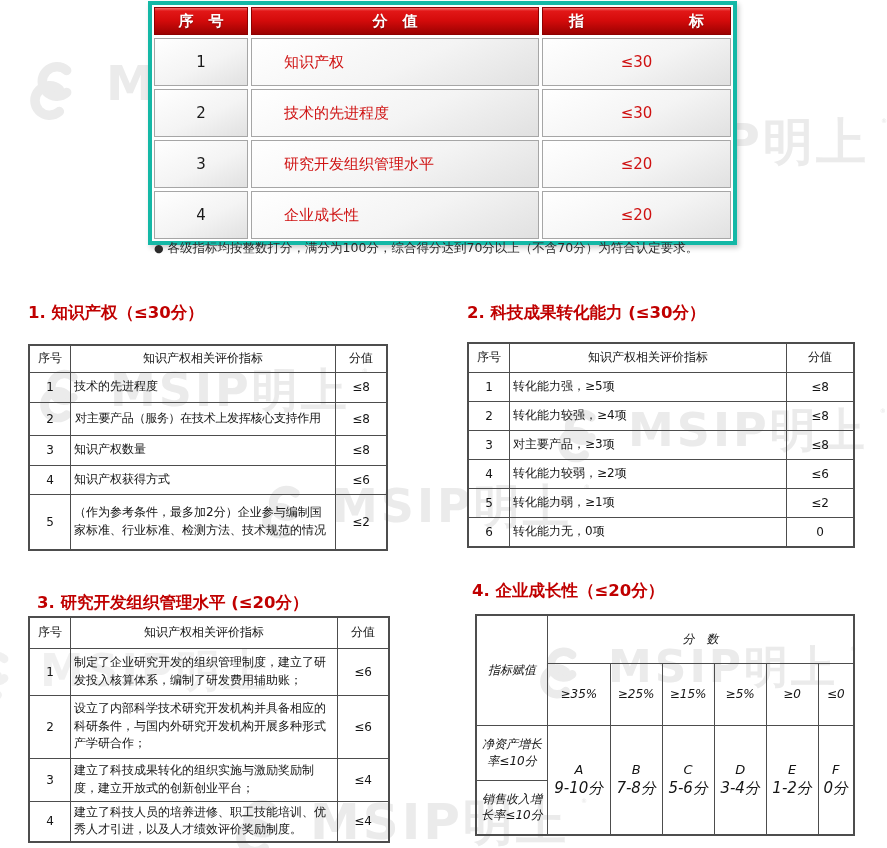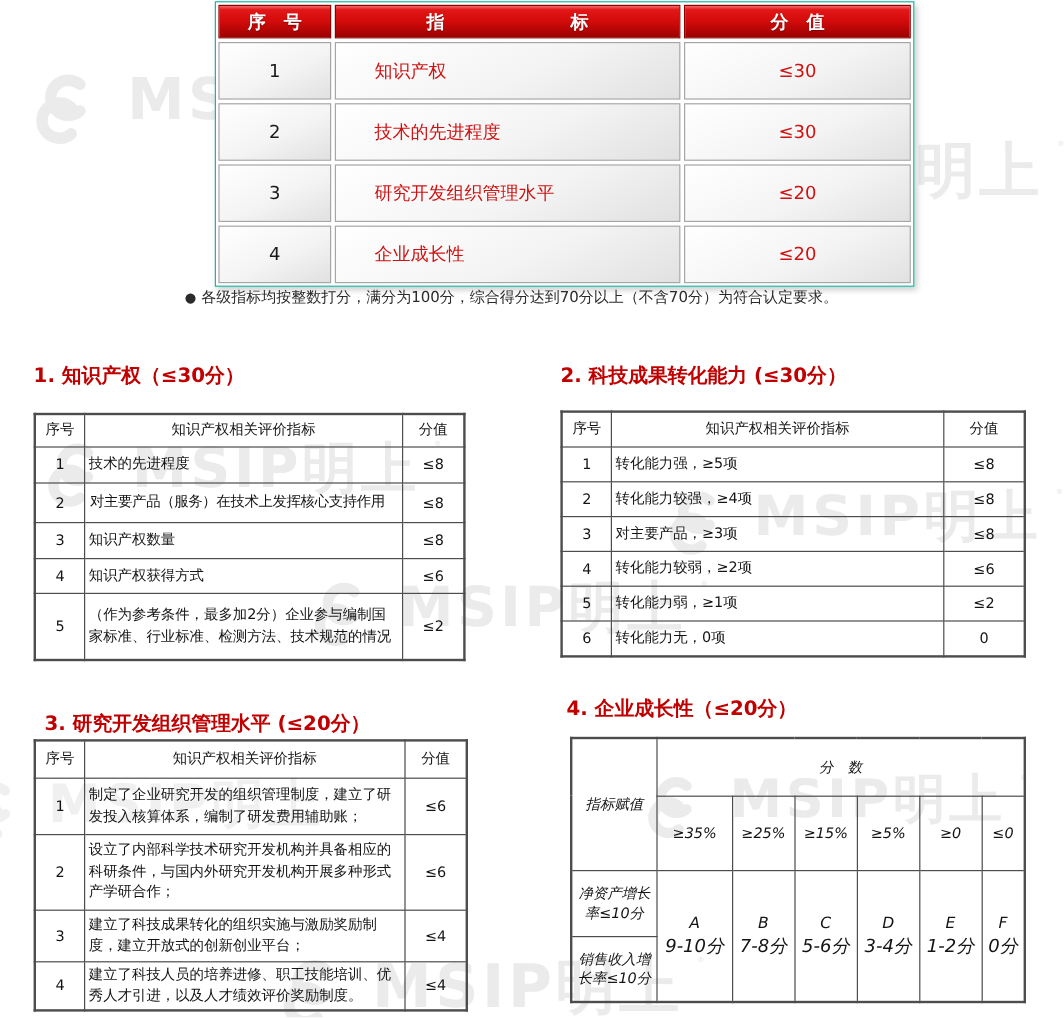--- a/index.html
+++ b/index.html
@@ -8,21 +8,21 @@
     font-family:"DejaVu Sans","Liberation Sans",sans-serif;color:#141414;
   }
   
   .wm{position:absolute;display:flex;align-items:flex-start;gap:10px;color:#ebebeb;
       font-weight:bold;z-index:0;white-space:nowrap;user-select:none;}
   .wm .wm-logo{flex:0 0 auto;}
   .wm .wm-text{line-height:1.05;letter-spacing:3px;}
   .wm .wm-reg{font-size:0.38em;line-height:1;margin-left:2px;margin-top:2px;}
   
   .sum-wrap{position:absolute;left:148px;top:1px;z-index:1;background:#ffffff;
-    border:1px solid #14b8a6;box-shadow:2px 3px 5px rgba(0,0,0,0.20);padding:2px;margin-left:31px;}
+    border:4px solid #14b8a6;box-shadow:2px 3px 5px rgba(0,0,0,0.20);padding:2px;}
   .sum-grid{display:grid;grid-template-columns:94px 288px 189px;gap:3px;}
   .sum-h{height:26px;display:flex;align-items:center;justify-content:center;
     background:linear-gradient(#f26a6a 0%,#e21717 12%,#d40b0b 48%,#9c0101 100%);
     border:1px solid #8e0000;color:#ffffff;font-weight:bold;font-size:15px;
     text-shadow:0 1px 1px rgba(0,0,0,0.35);}
   .sum-c{height:46px;display:flex;align-items:center;font-size:15px;
     background:linear-gradient(155deg, rgba(255,255,255,0.96) 0%, rgba(243,243,243,0.92) 55%, rgba(223,223,223,0.94) 100%);
     border:1px solid #a6a6a6;}
   .sum-no{justify-content:center;color:#1a1a1a;}
   .sum-ind{padding-left:32px;color:#cf1212;}
@@ -117,22 +117,22 @@
         <path d="M50 47 A20 20 0 1 1 50 17"></path>
         <path d="M40 43 A20 20 0 1 0 40 73"></path>
       </svg>
     <span class="wm-text" style="font-size:50px;">MSIP明上</span>
     <span class="wm-reg">®</span>
   </div>
 
   <div class="sum-wrap">
     <div class="sum-grid">
       <div class="sum-h">序　号</div>
+      <div class="sum-h">分　值</div>
       <div class="sum-h">指　　　　　　　标</div>
-      <div class="sum-h">分　值</div>
 
       <div class="sum-c sum-no">1</div>
       <div class="sum-c sum-ind">知识产权</div>
       <div class="sum-c sum-score">≤30</div>
 
       <div class="sum-c sum-no">2</div>
       <div class="sum-c sum-ind">技术的先进程度</div>
       <div class="sum-c sum-score">≤30</div>
 
       <div class="sum-c sum-no">3</div>

